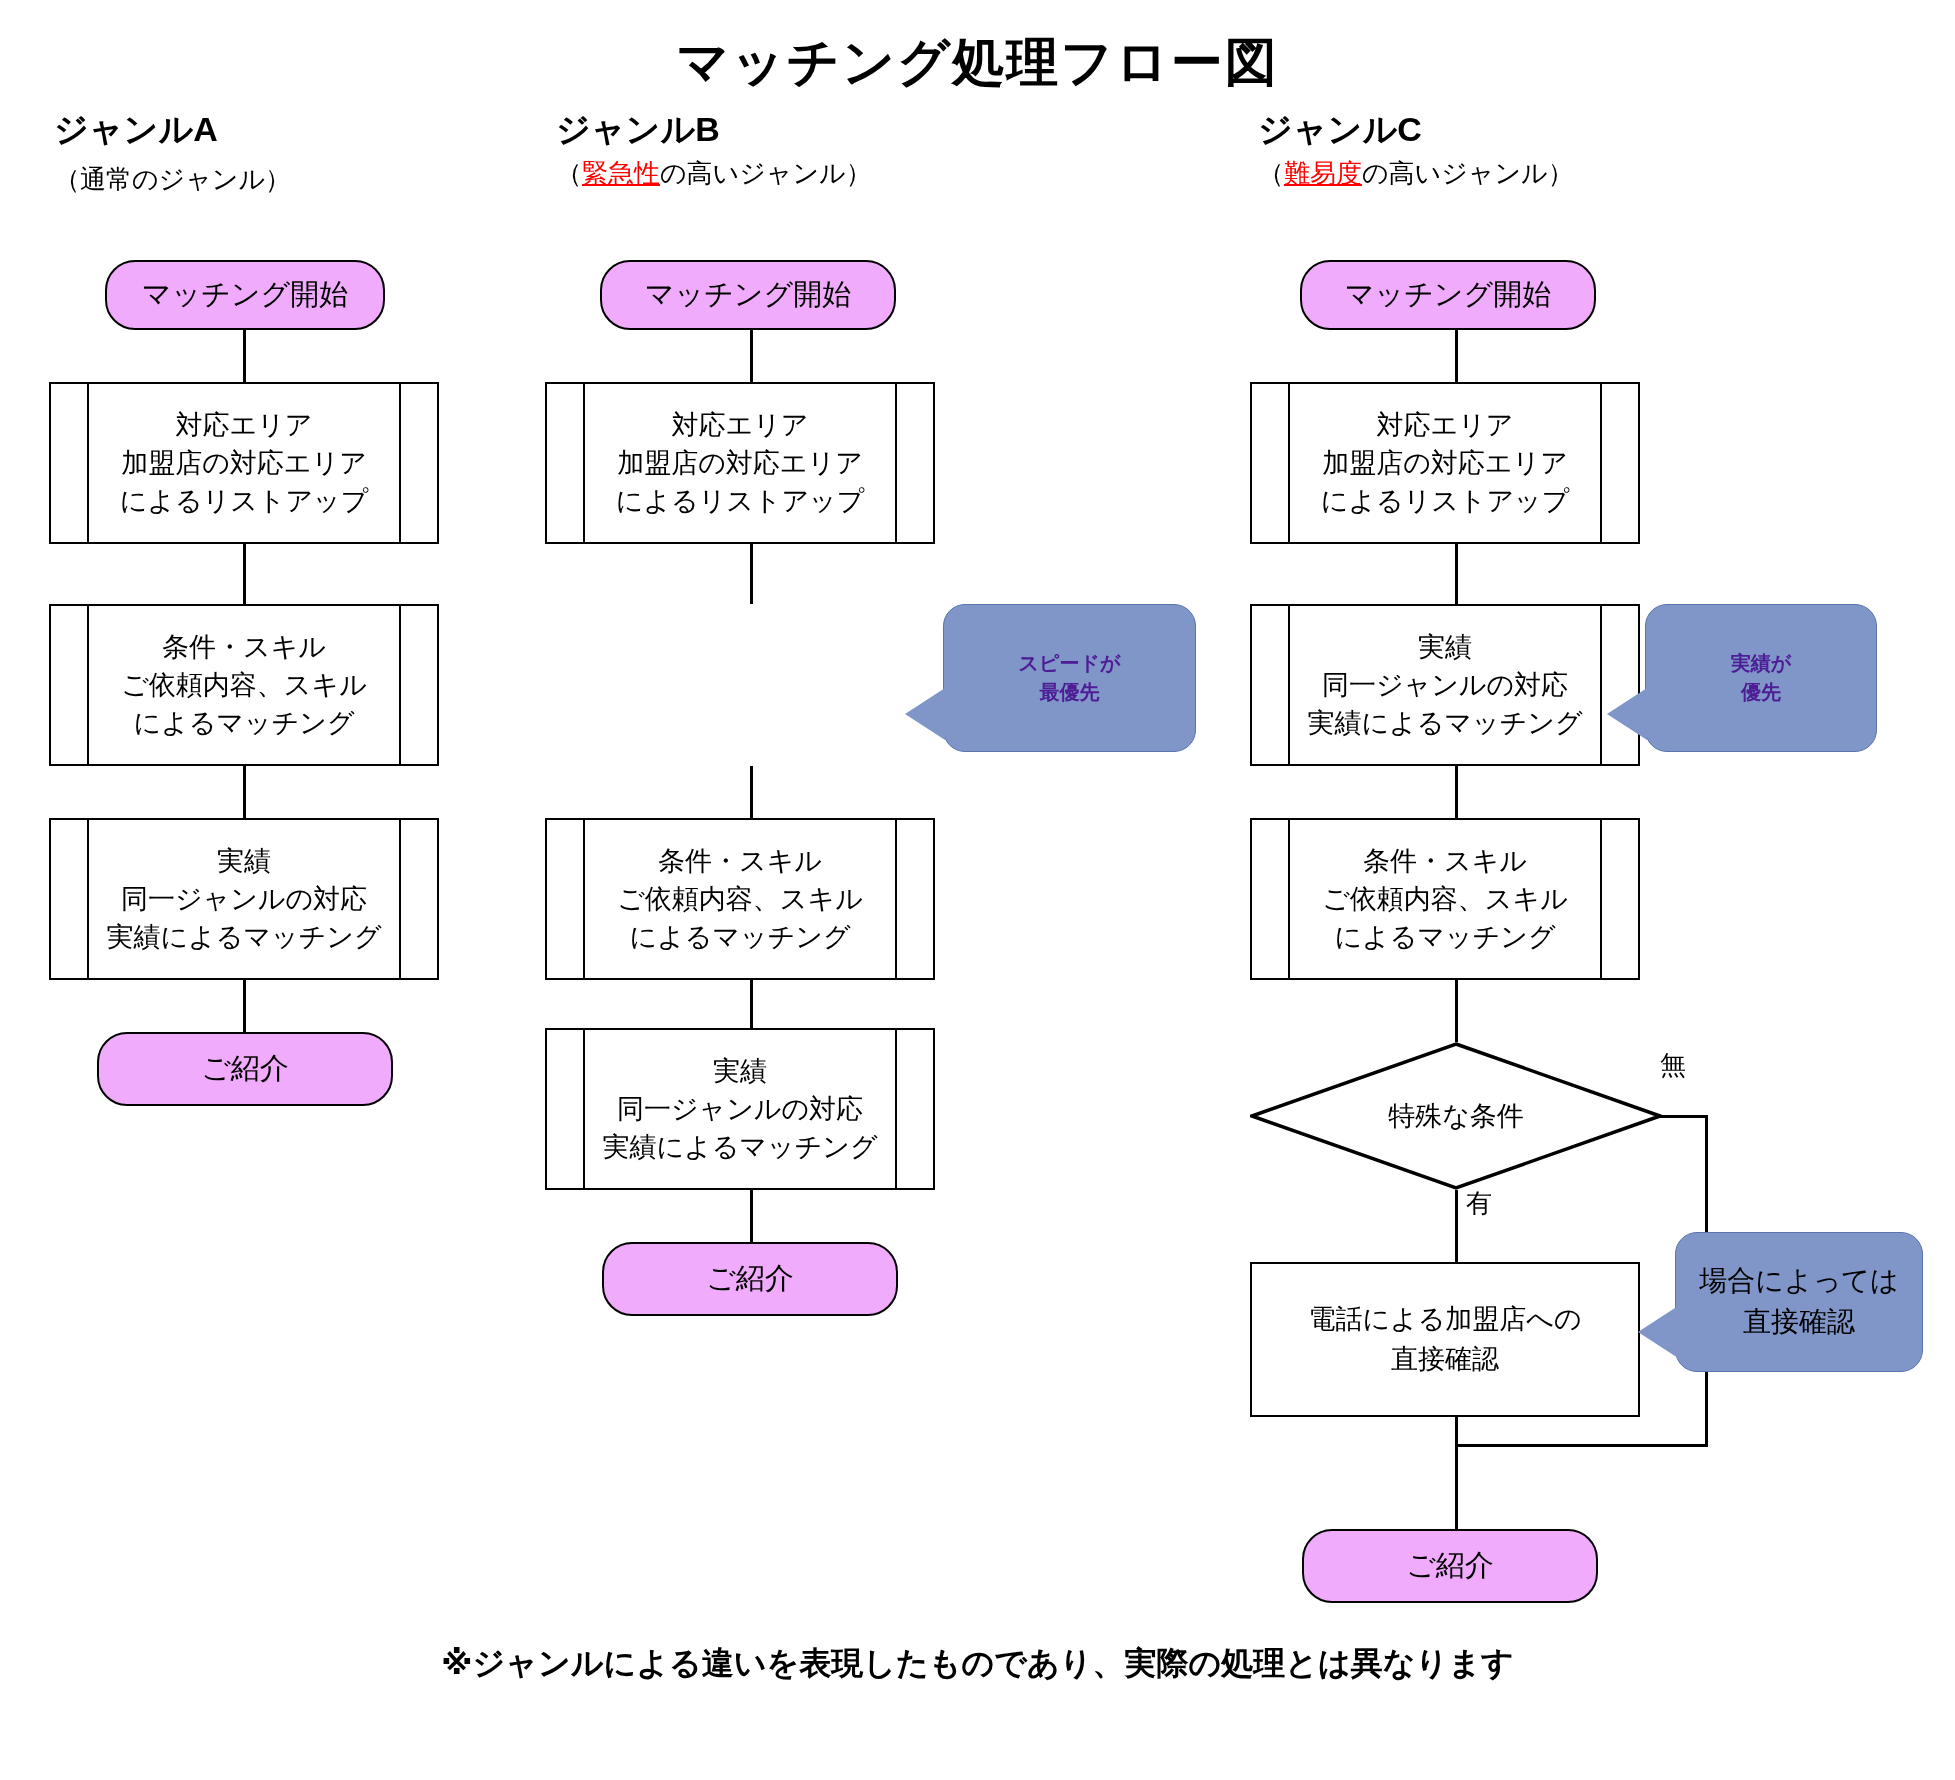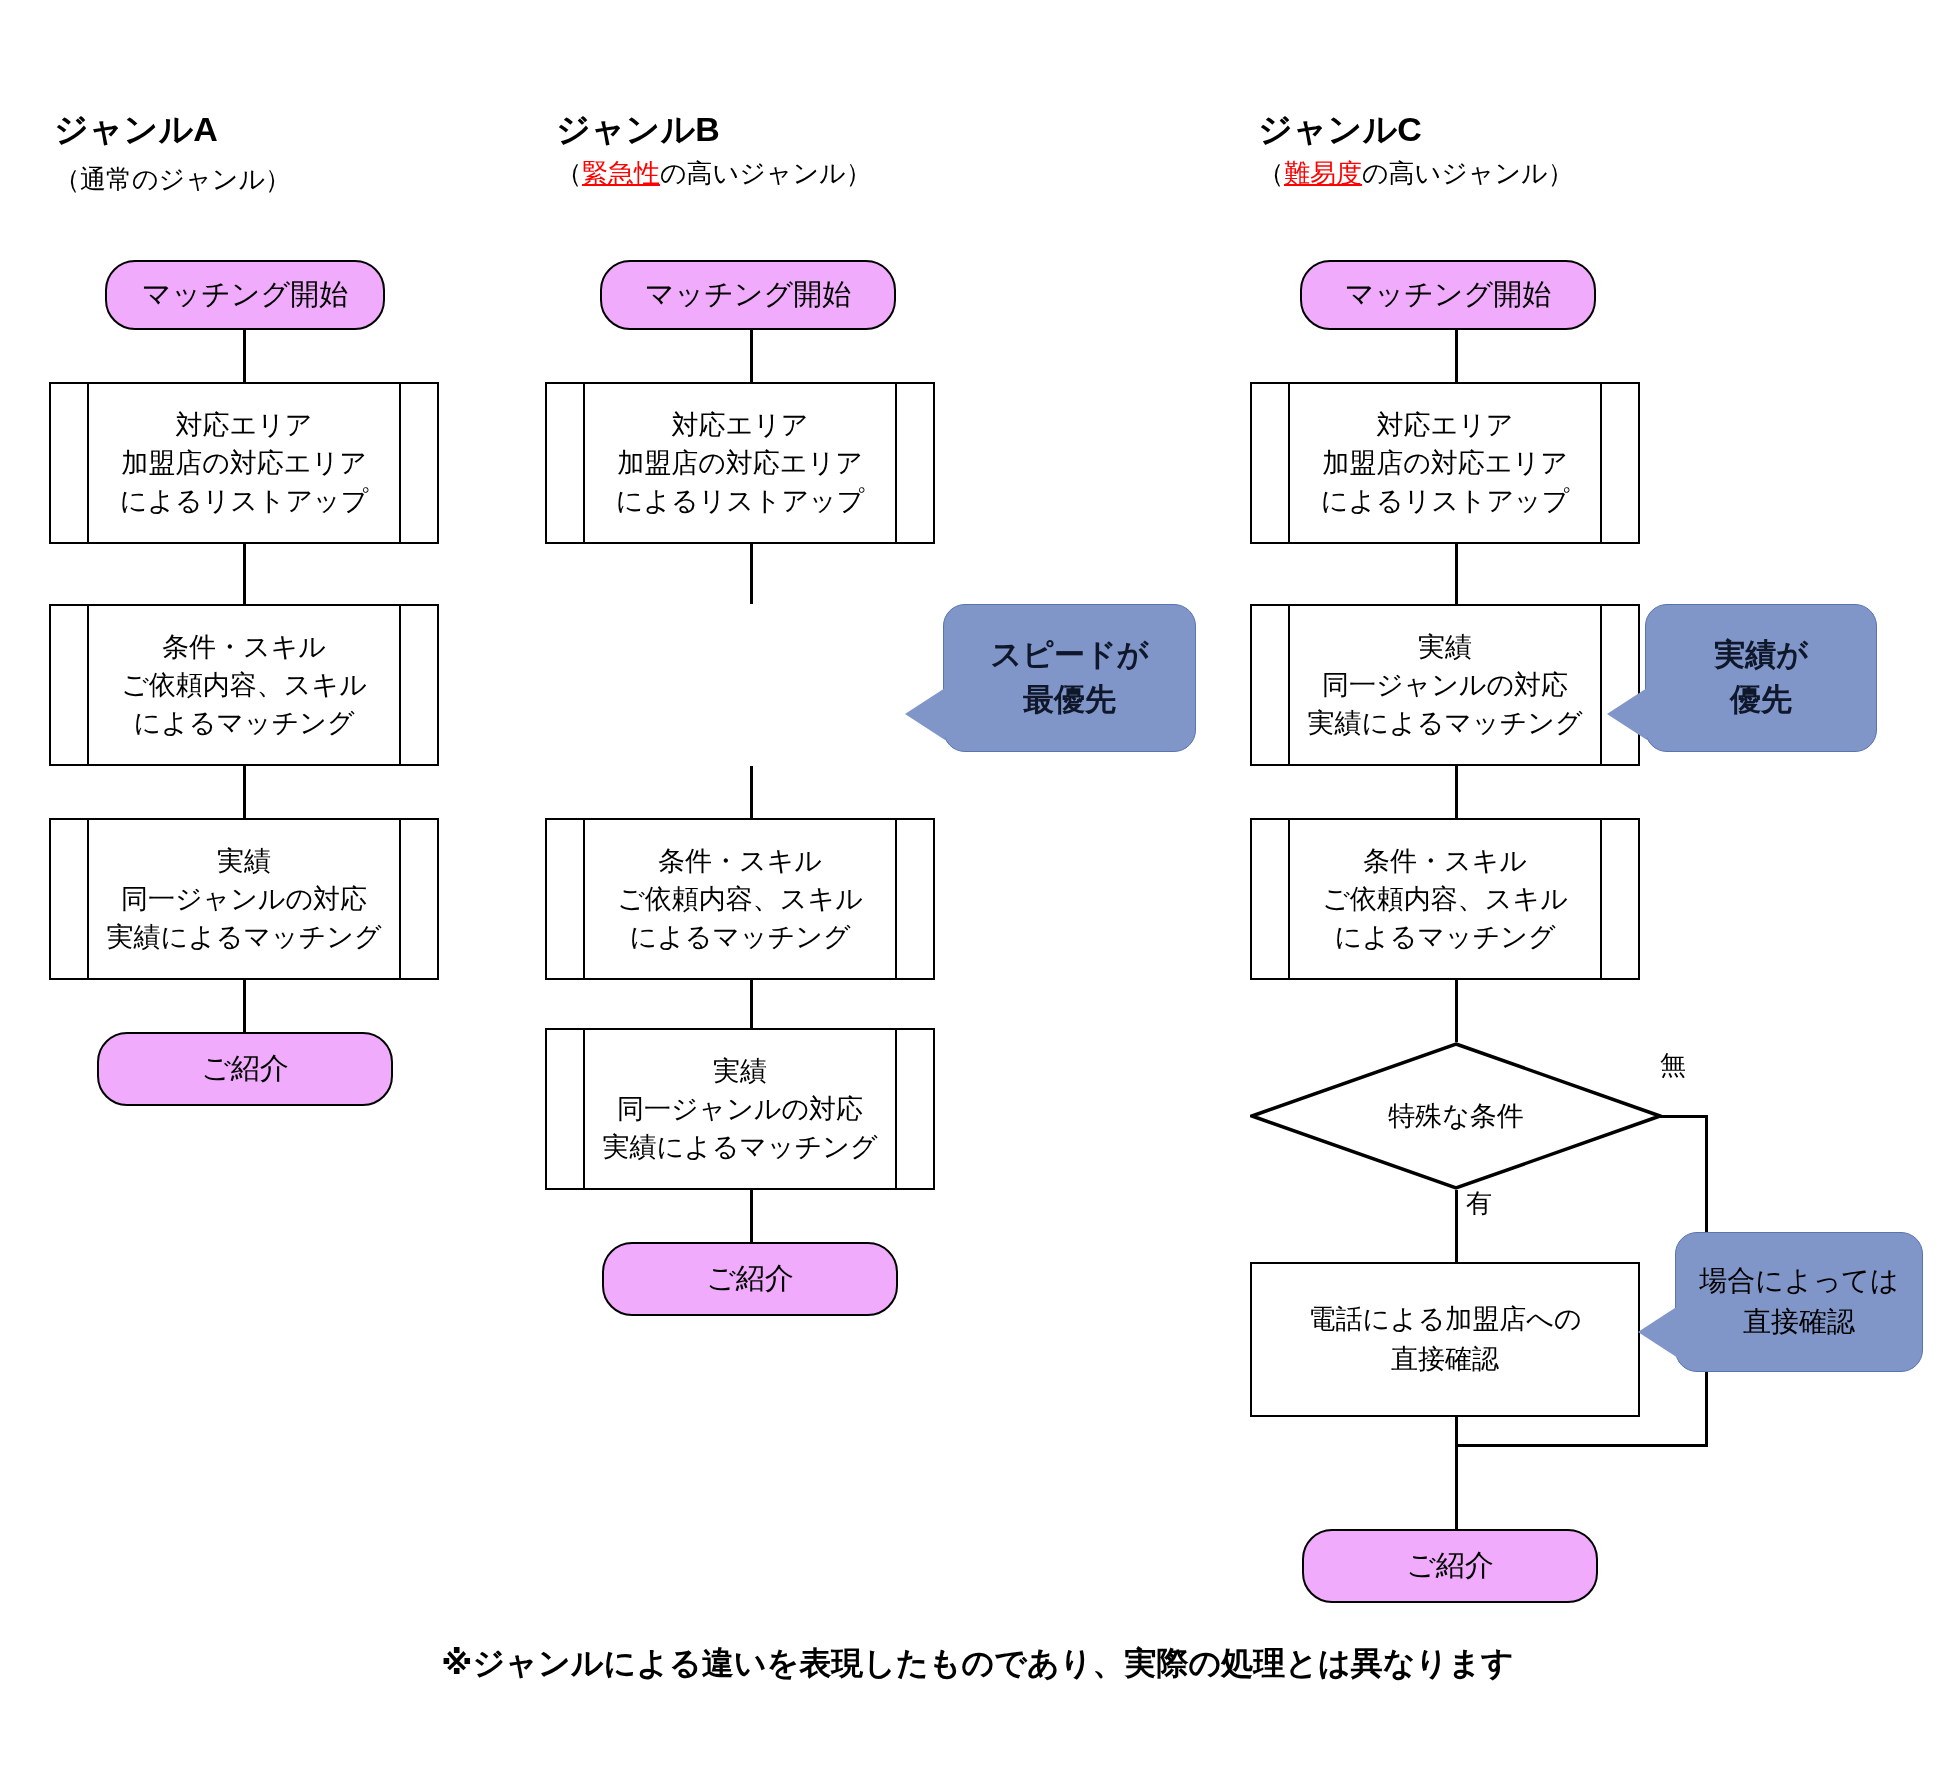--- a/index.html
+++ b/index.html
@@ -87,21 +87,21 @@
   .callout{
     background:#8096c8;
     border:1.5px solid #5a74ae;
     border-radius:22px;
     box-sizing:border-box;
     display:flex;flex-direction:column;
     align-items:center;justify-content:center;
     text-align:center;
     line-height:1.45;
   }
-  .callout.red{color:#0f172a;font-size:31px;font-weight:bold;}
+  .callout.red{color:#4c1d95;font-size:20px;font-weight:bold;}
   .callout.dark{color:#000000;font-size:28px;}
   .callout span{display:block;white-space:nowrap;}
   .tail{
     position:absolute;
     width:0;height:0;
     border-top:26px solid transparent;
     border-bottom:26px solid transparent;
     border-right:40px solid #8096c8;
   }
 
@@ -110,20 +110,21 @@
     left:0;top:1642px;width:1955px;
     text-align:center;font-size:32px;font-weight:bold;
     white-space:nowrap;
   }
 </style>
 </head>
 <body>
 
 <div class="canvas">
 
+  <div class="abs" id="doc-title">マッチング処理フロー図</div>
 
   <div class="abs col-title" style="left:54px;top:107px;">ジャンルA</div>
   <div class="abs col-sub" style="left:54px;top:162px;">
     <span>（</span><span>通常のジャンル</span><span>）</span>
   </div>
 
   <div class="abs terminator" style="left:105px;top:260px;width:280px;height:70px;">マッチング開始</div>
   <div class="abs vline" style="left:243px;top:330px;height:52px;"></div>
 
   <div class="abs pp" style="left:49px;top:382px;width:390px;height:162px;">

